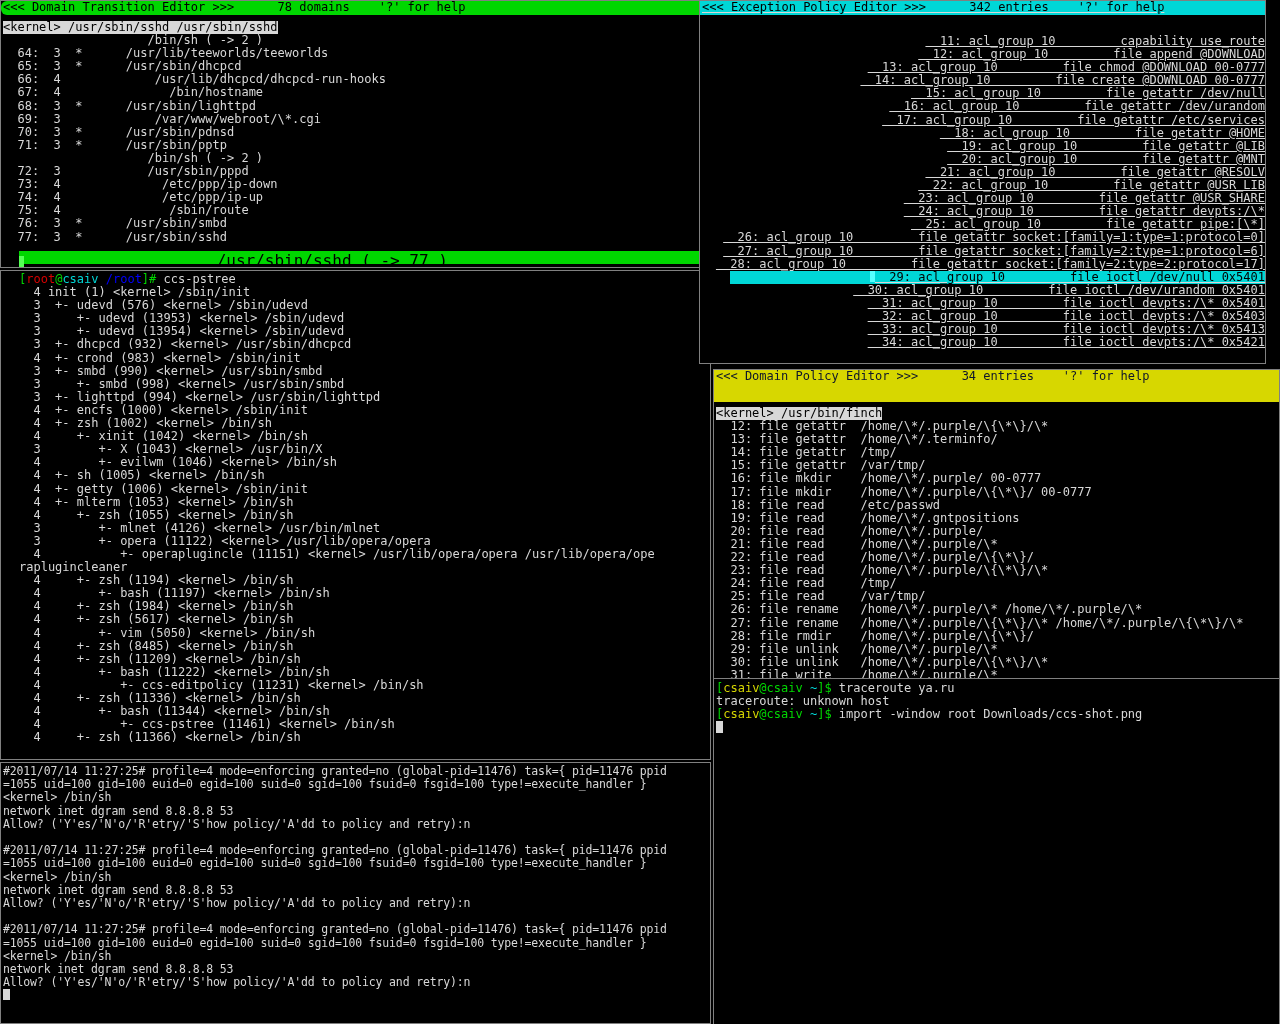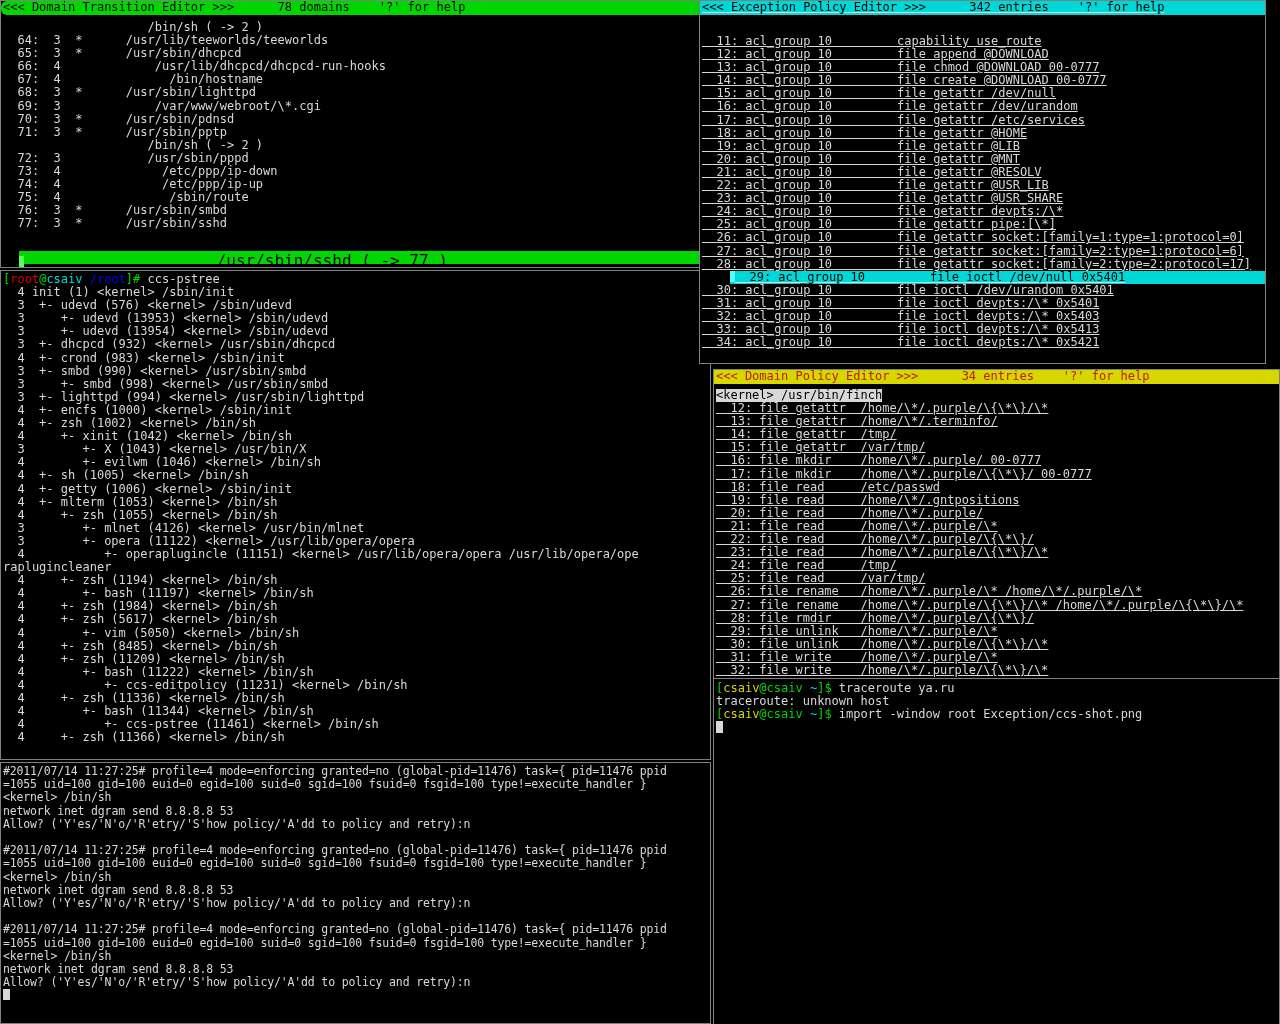--- a/index.html
+++ b/index.html
@@ -67,21 +67,21 @@
     height: 13px;
   }
 
   
   #p-pstree {
     left: 0; top: 270px; width: 711px; height: 490px;
   }
   #p-pstree .body {
     font: 12px/13.1px "DejaVu Sans Mono", monospace;
     color: #d8d8d8;
-    padding-left: 2px;
+    padding-left: 18px;
     padding-top: 2px;
   }
   .c-grn { color: #00d700; }
   .c-red { color: #d70000; }
   .c-cya { color: #00d7d7; }
   .c-blu { color: #0000ff; }
   .c-yel { color: #d7d700; }
   .c-wht { color: #d8d8d8; }
 
   
@@ -113,48 +113,48 @@
     height: 14px;
     padding-left: 2px;
     white-space: pre;
     overflow: hidden;
   }
   #p-epe .body {
     font: 12px/13.1px "DejaVu Sans Mono", monospace;
     color: #d8d8d8;
     padding-left: 2px;
     margin-top: 20px;
+    text-align: right;
   }
   #p-epe .selrow {
     background: #00d7d7;
     color: #000;
     white-space: pre;
     height: 13px;
     margin-left: 28px;
   }
 
   
   #p-dpe {
     left: 713px; top: 369px; width: 567px; height: 330px;
   }
   #p-dpe .hdr {
     background: #d7d700;
-    color: #b91c1c;
+    color: #0f172a;
     font: 12px/13px "DejaVu Sans Mono", monospace;
-    height: 14px;
+    height: 32px;
     padding-left: 2px;
     white-space: pre;
     overflow: hidden;
   }
   #p-dpe .body {
     font: 12px/13.1px "DejaVu Sans Mono", monospace;
     color: #d8d8d8;
     padding-left: 2px;
     margin-top: 5px;
-    text-decoration: underline;
   }
   #p-dpe .selrow {
     background: #d7d700;
     color: #000;
     white-space: pre;
     height: 13px;
     padding-left: 34px;
   }
 
   
@@ -183,20 +183,21 @@
   .selbar-cursor.cya { background: #55ffff; }
 </style>
 </head>
 <body>
 
 <div id="screen">
 
   <div class="panel frame" id="p-dte">
     <div class="hdr">&lt;&lt;&lt; Domain Transition Editor &gt;&gt;&gt;      78 domains    '?' for help</div>
     <div class="body">
+      <div><span class="curdom">&lt;kernel&gt; /usr/sbin/sshd /usr/sbin/sshd</span></div>
       <pre>                    /bin/sh ( -&gt; 2 )</pre>
       <pre id="dte-rows">  64:  3  *      /usr/lib/teeworlds/teeworlds
   65:  3  *      /usr/sbin/dhcpcd
   66:  4             /usr/lib/dhcpcd/dhcpcd-run-hooks
   67:  4               /bin/hostname
   68:  3  *      /usr/sbin/lighttpd
   69:  3             /var/www/webroot/\*.cgi
   70:  3  *      /usr/sbin/pdnsd
   71:  3  *      /usr/sbin/pptp
                     /bin/sh ( -&gt; 2 )
@@ -330,18 +331,18 @@
   31: file write    /home/\*/.purple/\*
   32: file write    /home/\*/.purple/\{\*\}/\*</pre>
       <div class="selrow" style="position:absolute;left:1px;right:1px;top:313px;"><span class="selbar-cursor"></span><span>  33: use_group     10</span></div>
     </div>
   </div>
 
   <div class="panel frame" id="p-sh">
     <div class="body">
       <pre><span class="c-grn">[</span><span class="c-yel">csaiv</span><span class="c-grn">@</span><span class="c-grn">csaiv</span><span class="c-grn"> </span><span class="c-cya">~</span><span class="c-grn">]$</span><span class="c-wht"> traceroute ya.ru</span></pre>
       <pre>traceroute: unknown host</pre>
-      <pre><span class="c-grn">[</span><span class="c-yel">csaiv</span><span class="c-grn">@</span><span class="c-grn">csaiv</span><span class="c-grn"> </span><span class="c-cya">~</span><span class="c-grn">]$</span><span class="c-wht"> import -window root Exception/ccs-shot.png</span></pre>
+      <pre><span class="c-grn">[</span><span class="c-yel">csaiv</span><span class="c-grn">@</span><span class="c-grn">csaiv</span><span class="c-grn"> </span><span class="c-cya">~</span><span class="c-grn">]$</span><span class="c-wht"> import -window root Downloads/ccs-shot.png</span></pre>
       <span class="cursorblk"></span>
     </div>
   </div>
 
 </div>
 
 </body></html>

